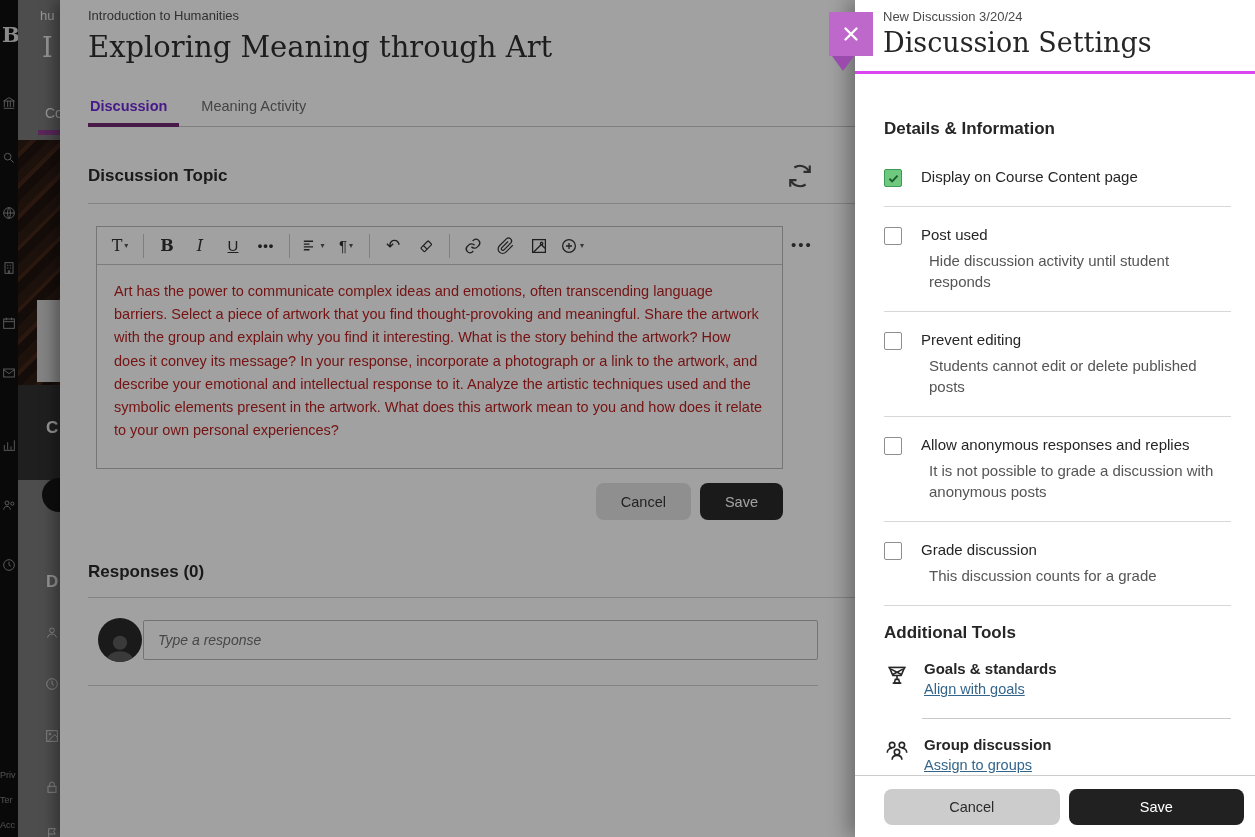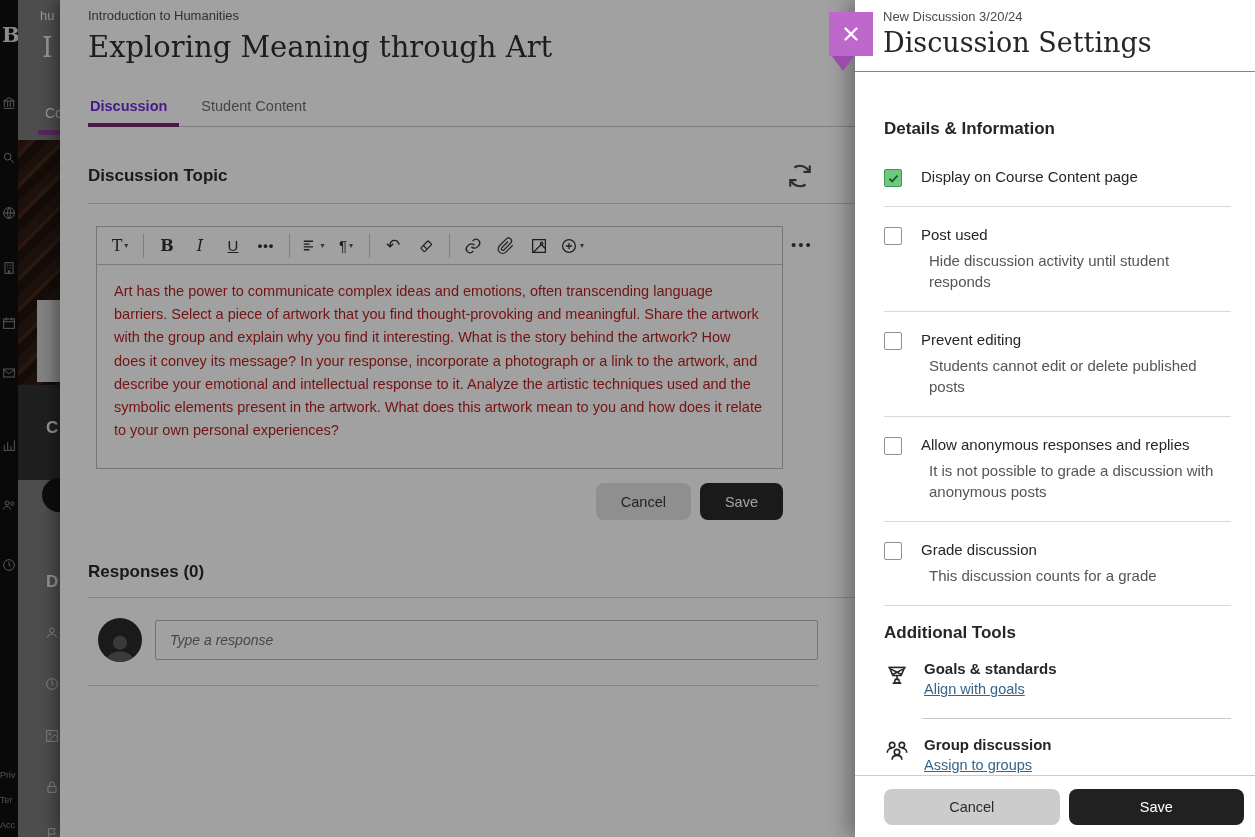--- a/index.html
+++ b/index.html
@@ -88,21 +88,21 @@
   .action-row { width:695px; margin-top:14px; display:flex; justify-content:flex-end; gap:9px; }
   .btn {
     height:37px; padding:0 25px; font-size:14.5px; border:none; border-radius:8px; cursor:pointer;
     font-family:"Liberation Sans", sans-serif;
   }
   .btn-cancel-main { background:#e2e2e2; color:#333; }
   .btn-save-main { background:#262626; color:#fff; }
 
   .responses-title { margin-top:42px; font-size:17px; font-weight:bold; }
   .resp-hr { width:767px; margin-top:15px; }
-  .resp-row { display:flex; align-items:center; gap:13px; margin-top:20px; margin-left:10px; width:720px; }
+  .resp-row { display:flex; align-items:center; gap:1px; margin-top:20px; margin-left:10px; width:720px; }
   .avatar {
     width:44px; height:44px; border-radius:50%; background:#262626; overflow:hidden; flex:none;
     display:flex; align-items:flex-end; justify-content:center;
   }
   .resp-input {
     flex:1; height:40px; border:1px solid #b5b5b5; border-radius:2px; background:transparent;
     padding:0 14px; font-size:14px; font-family:"Liberation Sans", sans-serif; color:#333;
   }
   .resp-input::placeholder { font-style:italic; color:#6e6e6e; }
   .resp-bottom-hr { width:730px; margin-top:23px; }
@@ -111,21 +111,21 @@
   #dim-overlay {
     position:absolute; left:0; top:0; width:855px; height:837px;
     background:rgba(8,8,8,.38); z-index:3;
   }
 
   
   #settings-panel {
     position:absolute; left:855px; top:0; width:400px; height:837px;
     background:#fff; z-index:4; box-shadow:-8px 0 18px rgba(0,0,0,.30);
   }
-  .panel-header { padding:9px 28px 13px; border-bottom:1px solid #d946ef; }
+  .panel-header { padding:9px 28px 13px; border-bottom:3px solid #d946ef; }
   .panel-eyebrow { font-size:13px; color:#4a4a4a; }
   .panel-title { font-family:"DejaVu Serif", serif; font-size:27px; font-weight:500; color:#262626; margin-top:3px; }
   .panel-body { position:absolute; top:90px; bottom:62px; left:0; right:0; padding:0 24px 0 29px; overflow:hidden; }
   .panel-sec-title { font-size:17px; font-weight:bold; margin-top:29px; }
   .opt-row { display:flex; gap:19px; padding:19px 0 19px; border-bottom:1px solid #d8d8d8; }
   .cb {
     width:18px; height:18px; flex:none; margin-top:1px; border:1px solid #8f8f8f; border-radius:2px;
     background:#fff; cursor:pointer; display:flex; align-items:center; justify-content:center;
   }
   .cb.checked { background:#6ec97f; border-color:#3d9a55; }
@@ -233,21 +233,21 @@
       <path d="M7 21V4h10l-2.5 4L17 12H7"></path>
     </svg>
 </div>
 
 <div id="main-modal">
   <div class="breadcrumb">Introduction to Humanities</div>
   <h1 class="page-title">Exploring Meaning through Art</h1>
 
   <div class="tabbar">
     <div class="tab active">Discussion</div>
-    <div class="tab">Student Content</div>
+    <div class="tab">Meaning Activity</div>
   </div>
 
   <div class="topic-head">
     <div class="sec-title">Discussion Topic</div>
     <svg width="30" height="30" viewBox="0 0 24 24" fill="none" stroke="#454545" stroke-width="1.7">
       <path d="M7.5 5.2A8 8 0 0 1 19.3 8.6"></path>
         <path d="M16.5 18.8A8 8 0 0 1 4.7 15.4"></path>
       <path d="M19.8 3.5v5.2h-5" fill="none"></path>
         <path d="M4.2 20.5v-5.2h5" fill="none"></path>
     </svg>

